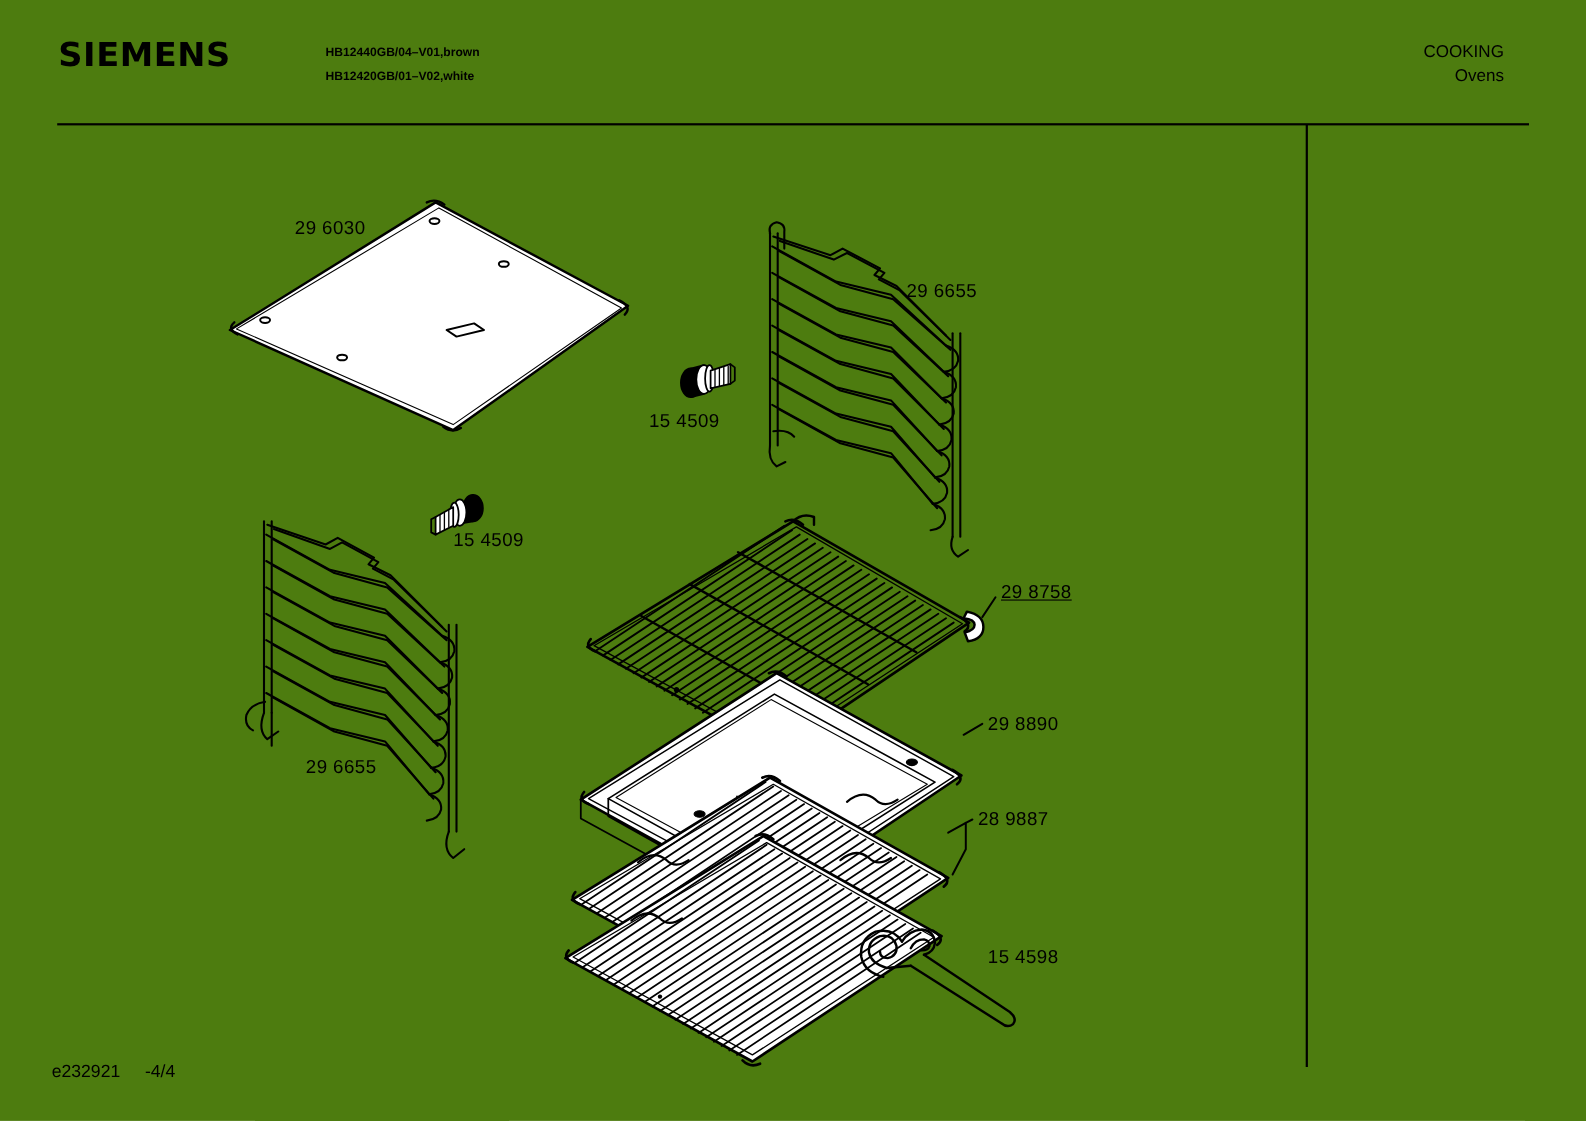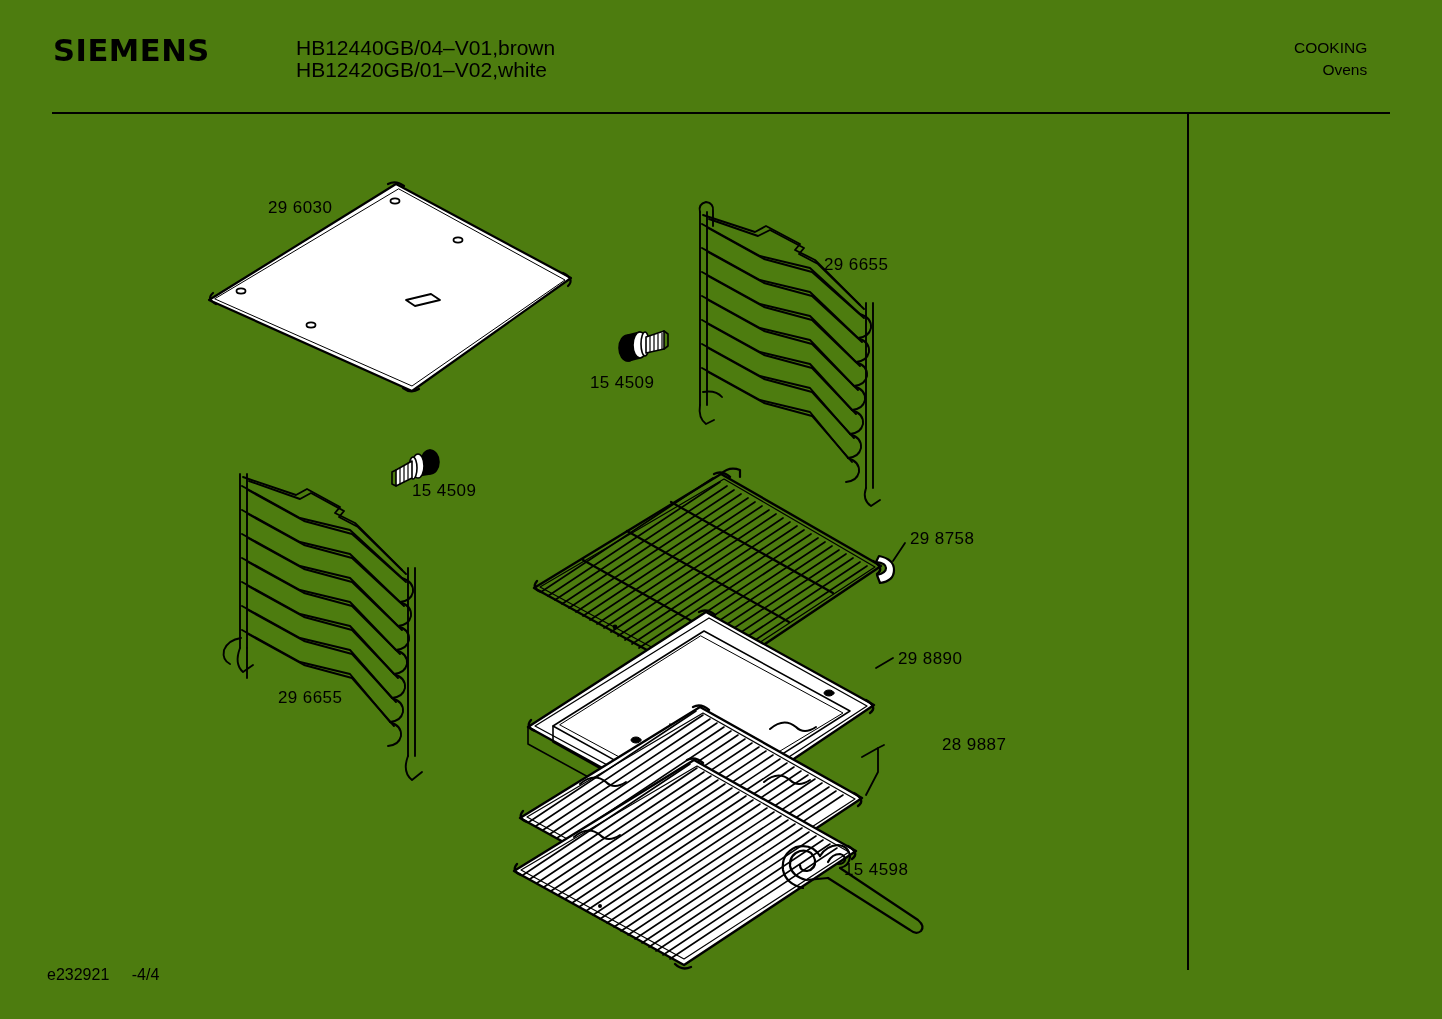--- a/index.html
+++ b/index.html
@@ -30,23 +30,24 @@
     letter-spacing: 0.5px;
     line-height: 1;
     color: #000;
     transform: scaleX(1.02);
     transform-origin: left top;
   }
   .model-block {
     position: absolute;
     left: 296px;
     top: 37px;
-    font-size: 21px;
+    font-size: 11px;
     line-height: 22px;
     white-space: nowrap;
+    font-weight: bold;
   }
   .section-block {
     position: absolute;
     left: 1294px;
     top: 37px;
     font-size: 15.5px;
     line-height: 22px;
     white-space: nowrap;
     text-align: right;
   }
@@ -420,23 +421,23 @@
 
       </g>
     </svg>
   </div>
 
   <div class="callout" style="left:268px; top:198px;">29 6030</div>
   <div class="callout" style="left:590px; top:373px;">15 4509</div>
   <div class="callout" style="left:824px; top:255px;">29 6655</div>
   <div class="callout" style="left:412px; top:481px;">15 4509</div>
   <div class="callout" style="left:278px; top:688px;">29 6655</div>
-  <div class="callout" style="left:910px; top:529px;">29 8758</div>
+  <div class="callout" style="left:910px; top:529px;text-decoration:underline;">29 8758</div>
   <div class="callout" style="left:898px; top:649px;">29 8890</div>
-  <div class="callout" style="left:942px; top:735px;">28 9887</div>
-  <div class="callout" style="left:844px; top:860px;">15 4598</div>
+  <div class="callout" style="left:889px; top:735px;">28 9887</div>
+  <div class="callout" style="left:898px; top:860px;">15 4598</div>
 
   <div class="footer">
     <span class="doc-id">e232921</span>
     <span>-4/4</span>
   </div>
 
 </div>
 
 </body></html>

